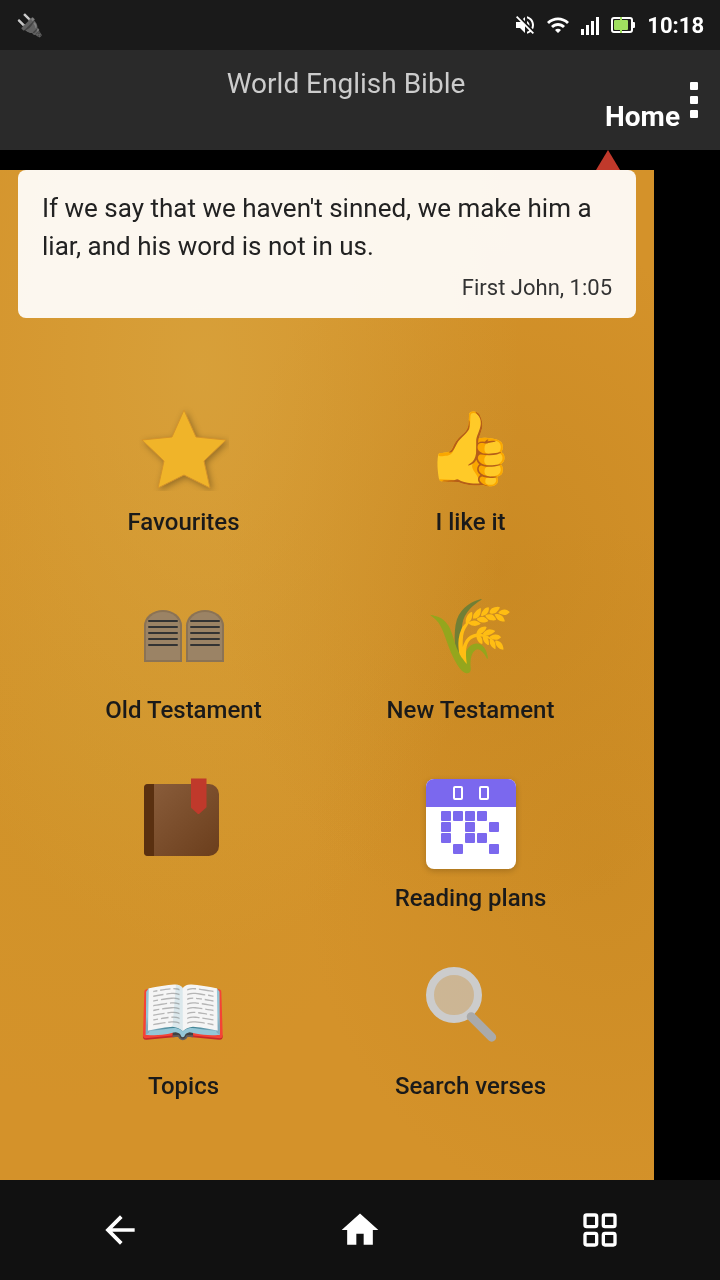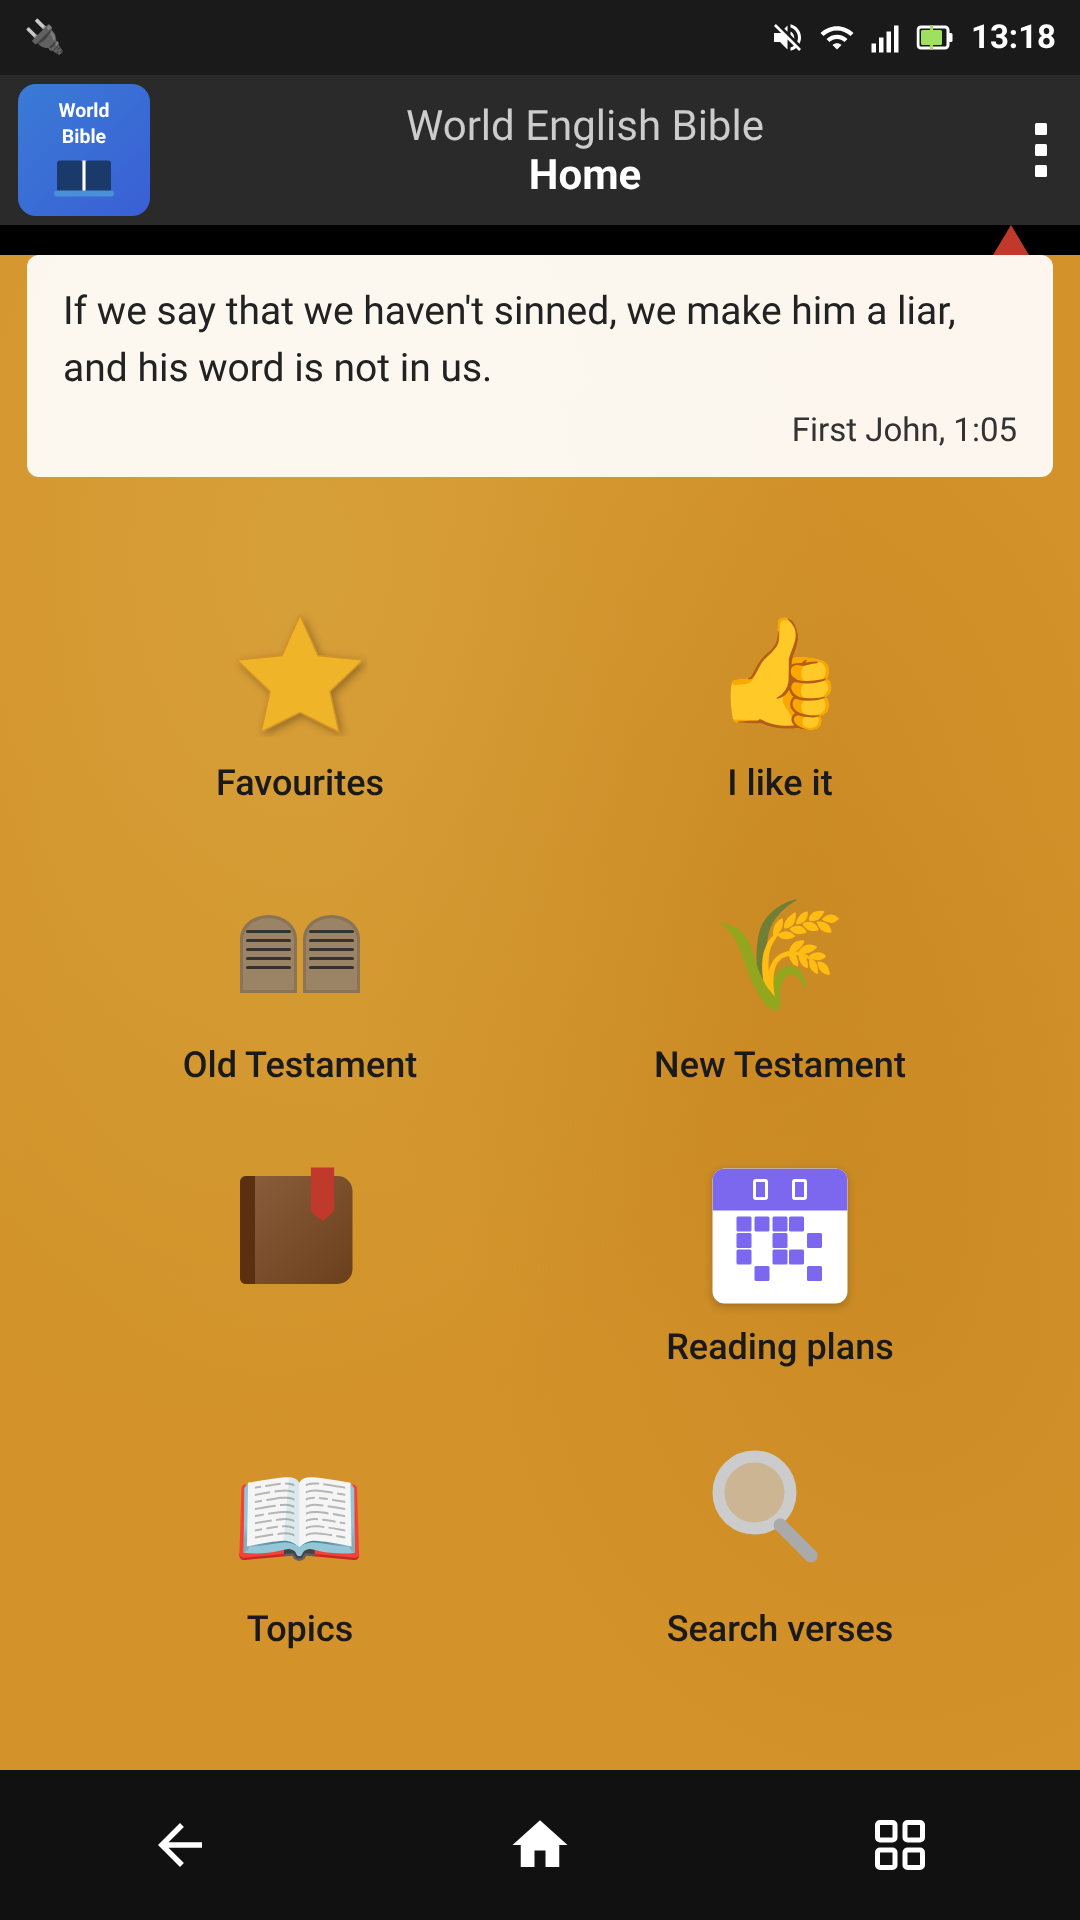--- a/index.html
+++ b/index.html
@@ -79,37 +79,38 @@
       text-align: center;
     }
     .app-subtitle {
       color: #ccc;
       font-size: 28px;
     }
     .app-title {
       color: #fff;
       font-size: 28px;
       font-weight: bold;
+      text-align: right;
     }
     .menu-dots {
       display: flex;
       flex-direction: column;
       gap: 6px;
       padding: 10px;
     }
     .dot {
       width: 8px;
       height: 8px;
       background: #fff;
       border-radius: 1px;
     }
 
     
     #main-content {
-      width: 720px;
+      width: 654px;
       height: 1030px;
       background: #d4922a;
       background-image:
         radial-gradient(ellipse at 200px 200px, rgba(220,180,80,0.4) 0%, transparent 50%),
         radial-gradient(ellipse at 500px 400px, rgba(180,120,20,0.3) 0%, transparent 40%),
         radial-gradient(ellipse at 100px 600px, rgba(200,150,40,0.3) 0%, transparent 40%),
         radial-gradient(ellipse at 600px 700px, rgba(180,120,20,0.25) 0%, transparent 35%);
       position: relative;
     }
 
@@ -330,36 +331,25 @@
         <rect x="17" y="4" width="3" height="18" fill="white"></rect>
       </svg>
 
       <svg width="26" height="24" viewBox="0 0 26 24">
         <rect x="1" y="5" width="20" height="14" rx="2" stroke="white" stroke-width="2" fill="none"></rect>
         <rect x="21" y="9" width="3" height="6" rx="1" fill="white"></rect>
         <rect x="3" y="7" width="14" height="10" rx="1" fill="#a0e060"></rect>
         <line x1="10" y1="4" x2="10" y2="20" stroke="#a0e060" stroke-width="2"></line>
       </svg>
     </div>
-    <span class="status-time">13:18</span>
+    <span class="status-time">10:18</span>
   </div>
 </div>
 
 <div id="app-bar">
-  <div class="app-icon">
-    <span>World</span>
-    <span>Bible</span>
-
-    <svg width="40" height="30" viewBox="0 0 40 30" style="margin-top:3px">
-      <rect x="2" y="4" width="17" height="22" rx="2" fill="#1a3a6b"></rect>
-      <rect x="21" y="4" width="17" height="22" rx="2" fill="#1a3a6b"></rect>
-      <line x1="20" y1="4" x2="20" y2="26" stroke="white" stroke-width="2"></line>
-      <rect x="0" y="24" width="40" height="4" rx="2" fill="#4a90d9"></rect>
-    </svg>
-  </div>
   <div class="app-title-area">
     <div class="app-subtitle">World English Bible</div>
     <div class="app-title">Home</div>
   </div>
   <div class="menu-dots">
     <div class="dot"></div>
     <div class="dot"></div>
     <div class="dot"></div>
   </div>
 </div>

